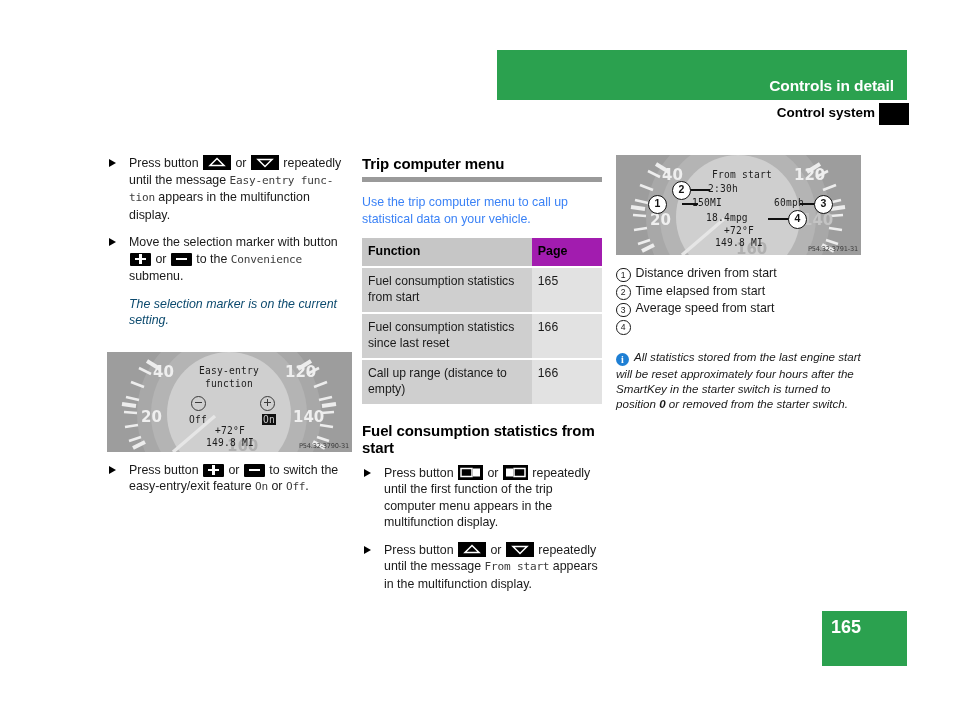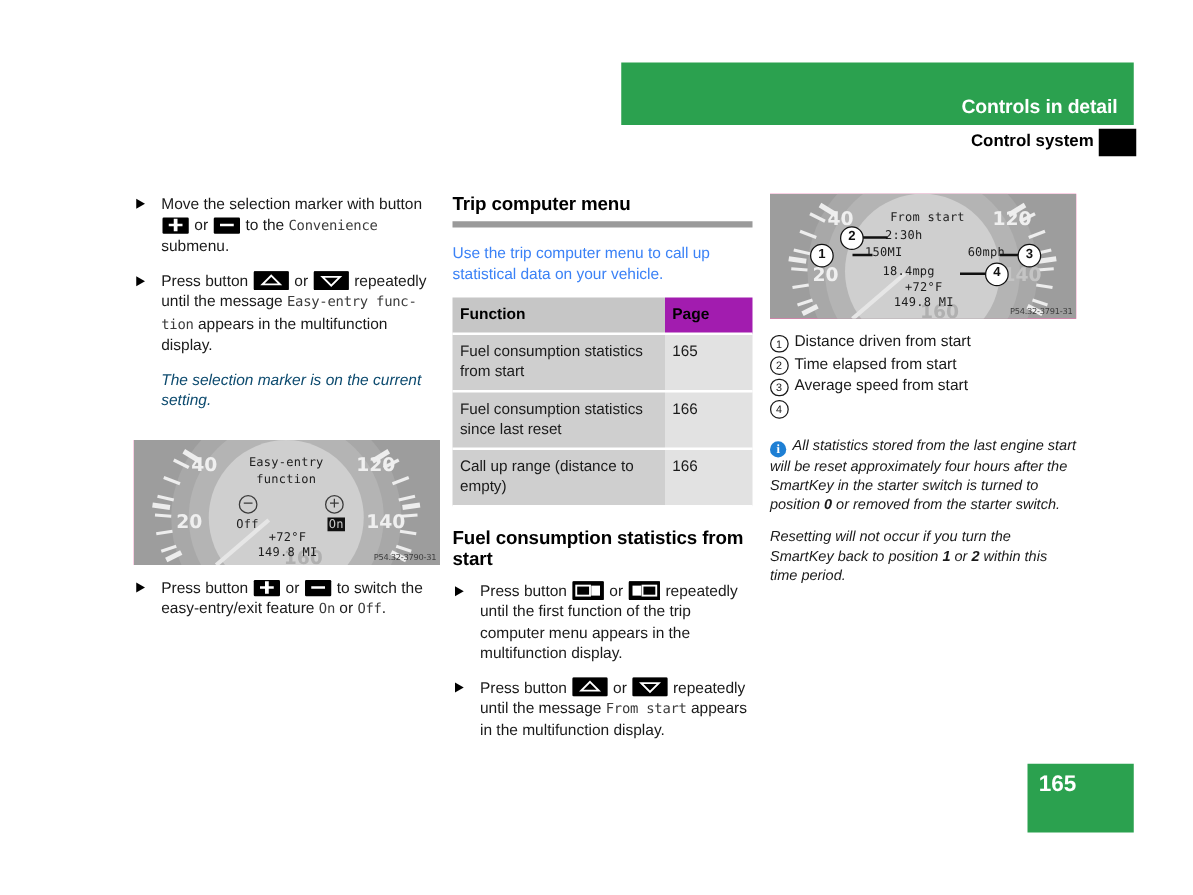--- a/index.html
+++ b/index.html
@@ -331,39 +331,39 @@
 
 <div id="header-green-bar">
   <div id="header-chapter-title">Controls in detail</div>
 </div>
 <div id="header-section-row">
   <div id="header-section-title">Control system</div>
   <div id="header-black-square"></div>
 </div>
 
 <div class="column" id="col-left">
-
-  <div class="bullet-item">
-    <span class="tri"></span>
-    <span>Move the selection marker with button </span><span class="btn-glyph btn-plusminus"><span class="bar-h"></span><span class="bar-v"></span></span><span> or </span><span class="btn-glyph btn-plusminus"><span class="bar-h"></span></span><span> to the </span><span class="mono">Convenience</span><span> submenu.</span>
-  </div>
 
   <div class="bullet-item">
     <span class="tri"></span>
     <span>Press button </span><span class="btn-glyph btn-arrow">
       <svg width="28" height="15" viewBox="0 0 28 15">
           <rect x="0" y="0" width="28" height="15" fill="#000"></rect>
           <path d="M14 3.5 L21 10.5 L7 10.5 Z" fill="none" stroke="#fff" stroke-width="1.5"></path>
         </svg>
     </span><span> or </span><span class="btn-glyph btn-arrow">
       <svg width="28" height="15" viewBox="0 0 28 15">
           <rect x="0" y="0" width="28" height="15" fill="#000"></rect>
           <path d="M7 4.5 L21 4.5 L14 11.5 Z" fill="none" stroke="#fff" stroke-width="1.5"></path>
         </svg>
     </span><span> repeatedly until the message </span><span class="mono">Easy-entry func-</span><span class="mono">tion</span><span> appears in the multifunction display.</span>
+  </div>
+
+  <div class="bullet-item">
+    <span class="tri"></span>
+    <span>Move the selection marker with button </span><span class="btn-glyph btn-plusminus"><span class="bar-h"></span><span class="bar-v"></span></span><span> or </span><span class="btn-glyph btn-plusminus"><span class="bar-h"></span></span><span> to the </span><span class="mono">Convenience</span><span> submenu.</span>
   </div>
 
   <div class="plain-indent">The selection marker is on the current setting.</div>
 
   <div class="cluster">
     <svg width="245" height="100" viewBox="0 0 245 100">
       <defs>
         <clipPath id="clipA">
             <rect x="0" y="0" width="245" height="100"></rect>
           </clipPath>
@@ -578,20 +578,17 @@
     </div>
     <div class="legend-row">
       <span class="circ-num">4</span>
     </div>
   </div>
 
   <div class="note-block">
     <span class="info-icon">i</span><span>All statistics stored from the last engine start will be reset approximately four hours after the SmartKey in the starter switch is turned to position </span><b>0</b><span> or removed from the starter switch.</span>
   </div>
 
-  <div class="note-block">
-    <span>Resetting will not occur if you turn the SmartKey back to position </span><b>1</b><span> or </span><b>2</b><span> within this time period.</span>
-  </div>
 </div>
 
 <div id="footer-page-box">
   <div id="footer-page-number">165</div>
 </div>
 
 </body></html>

